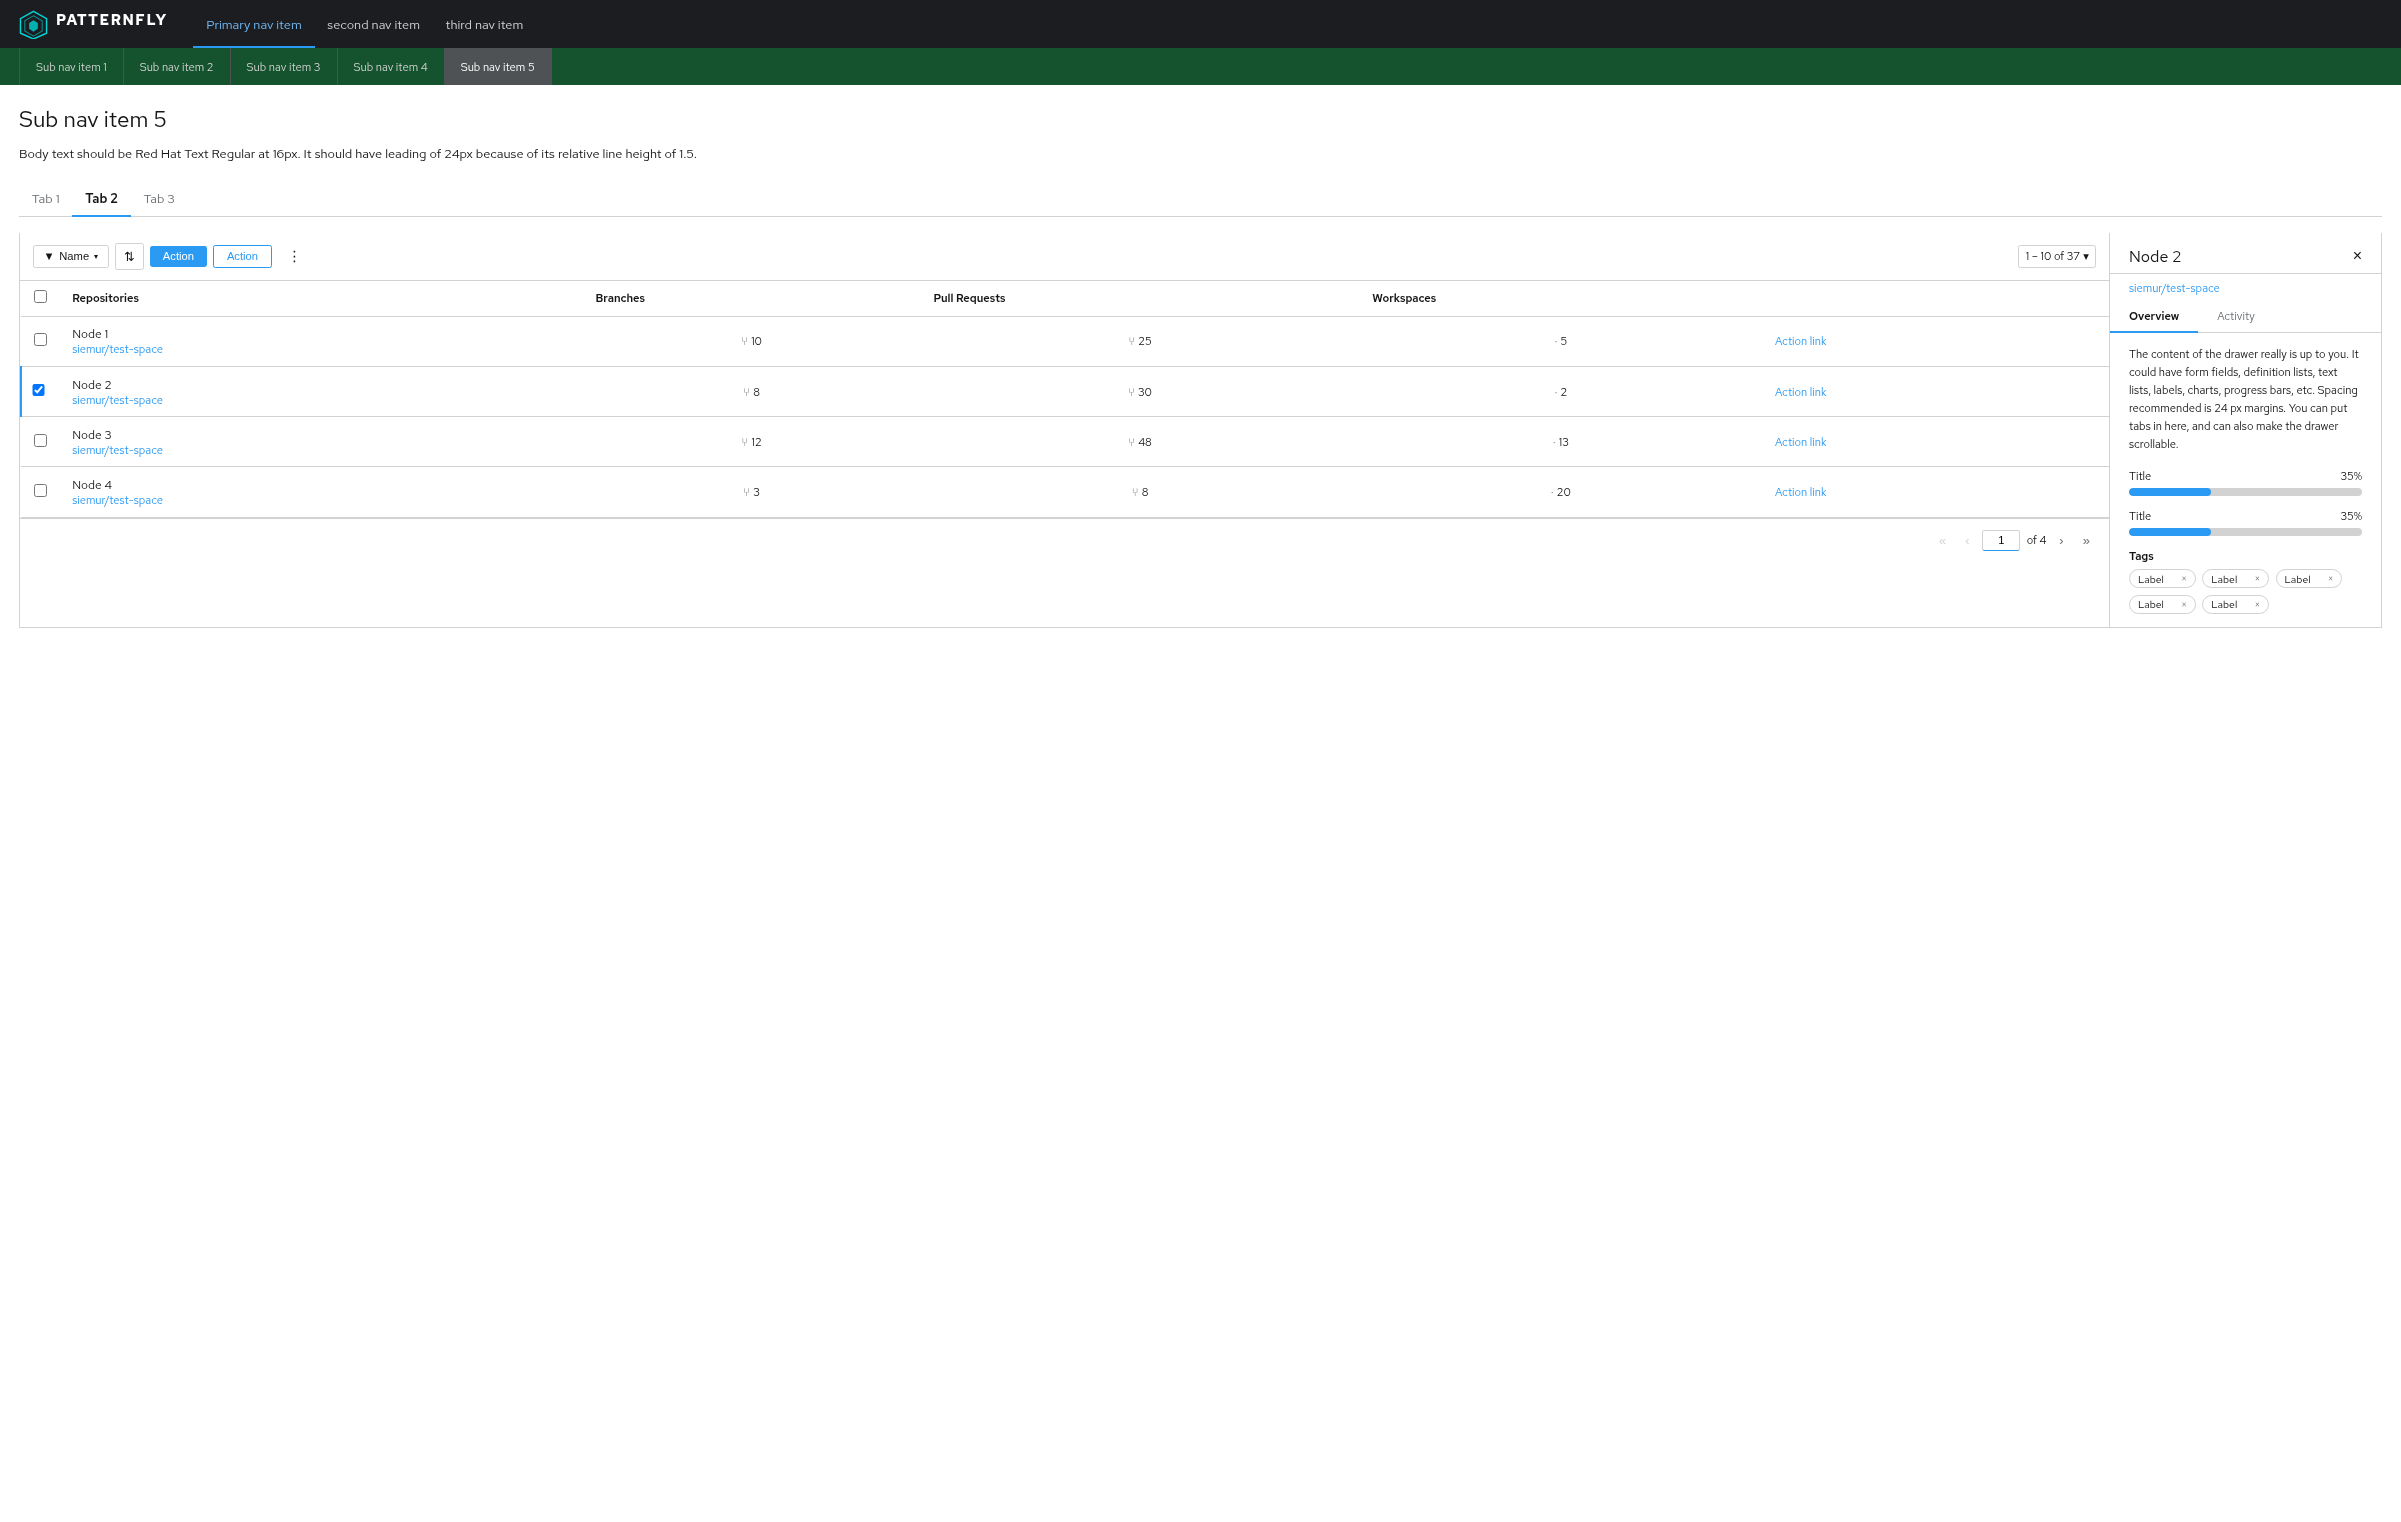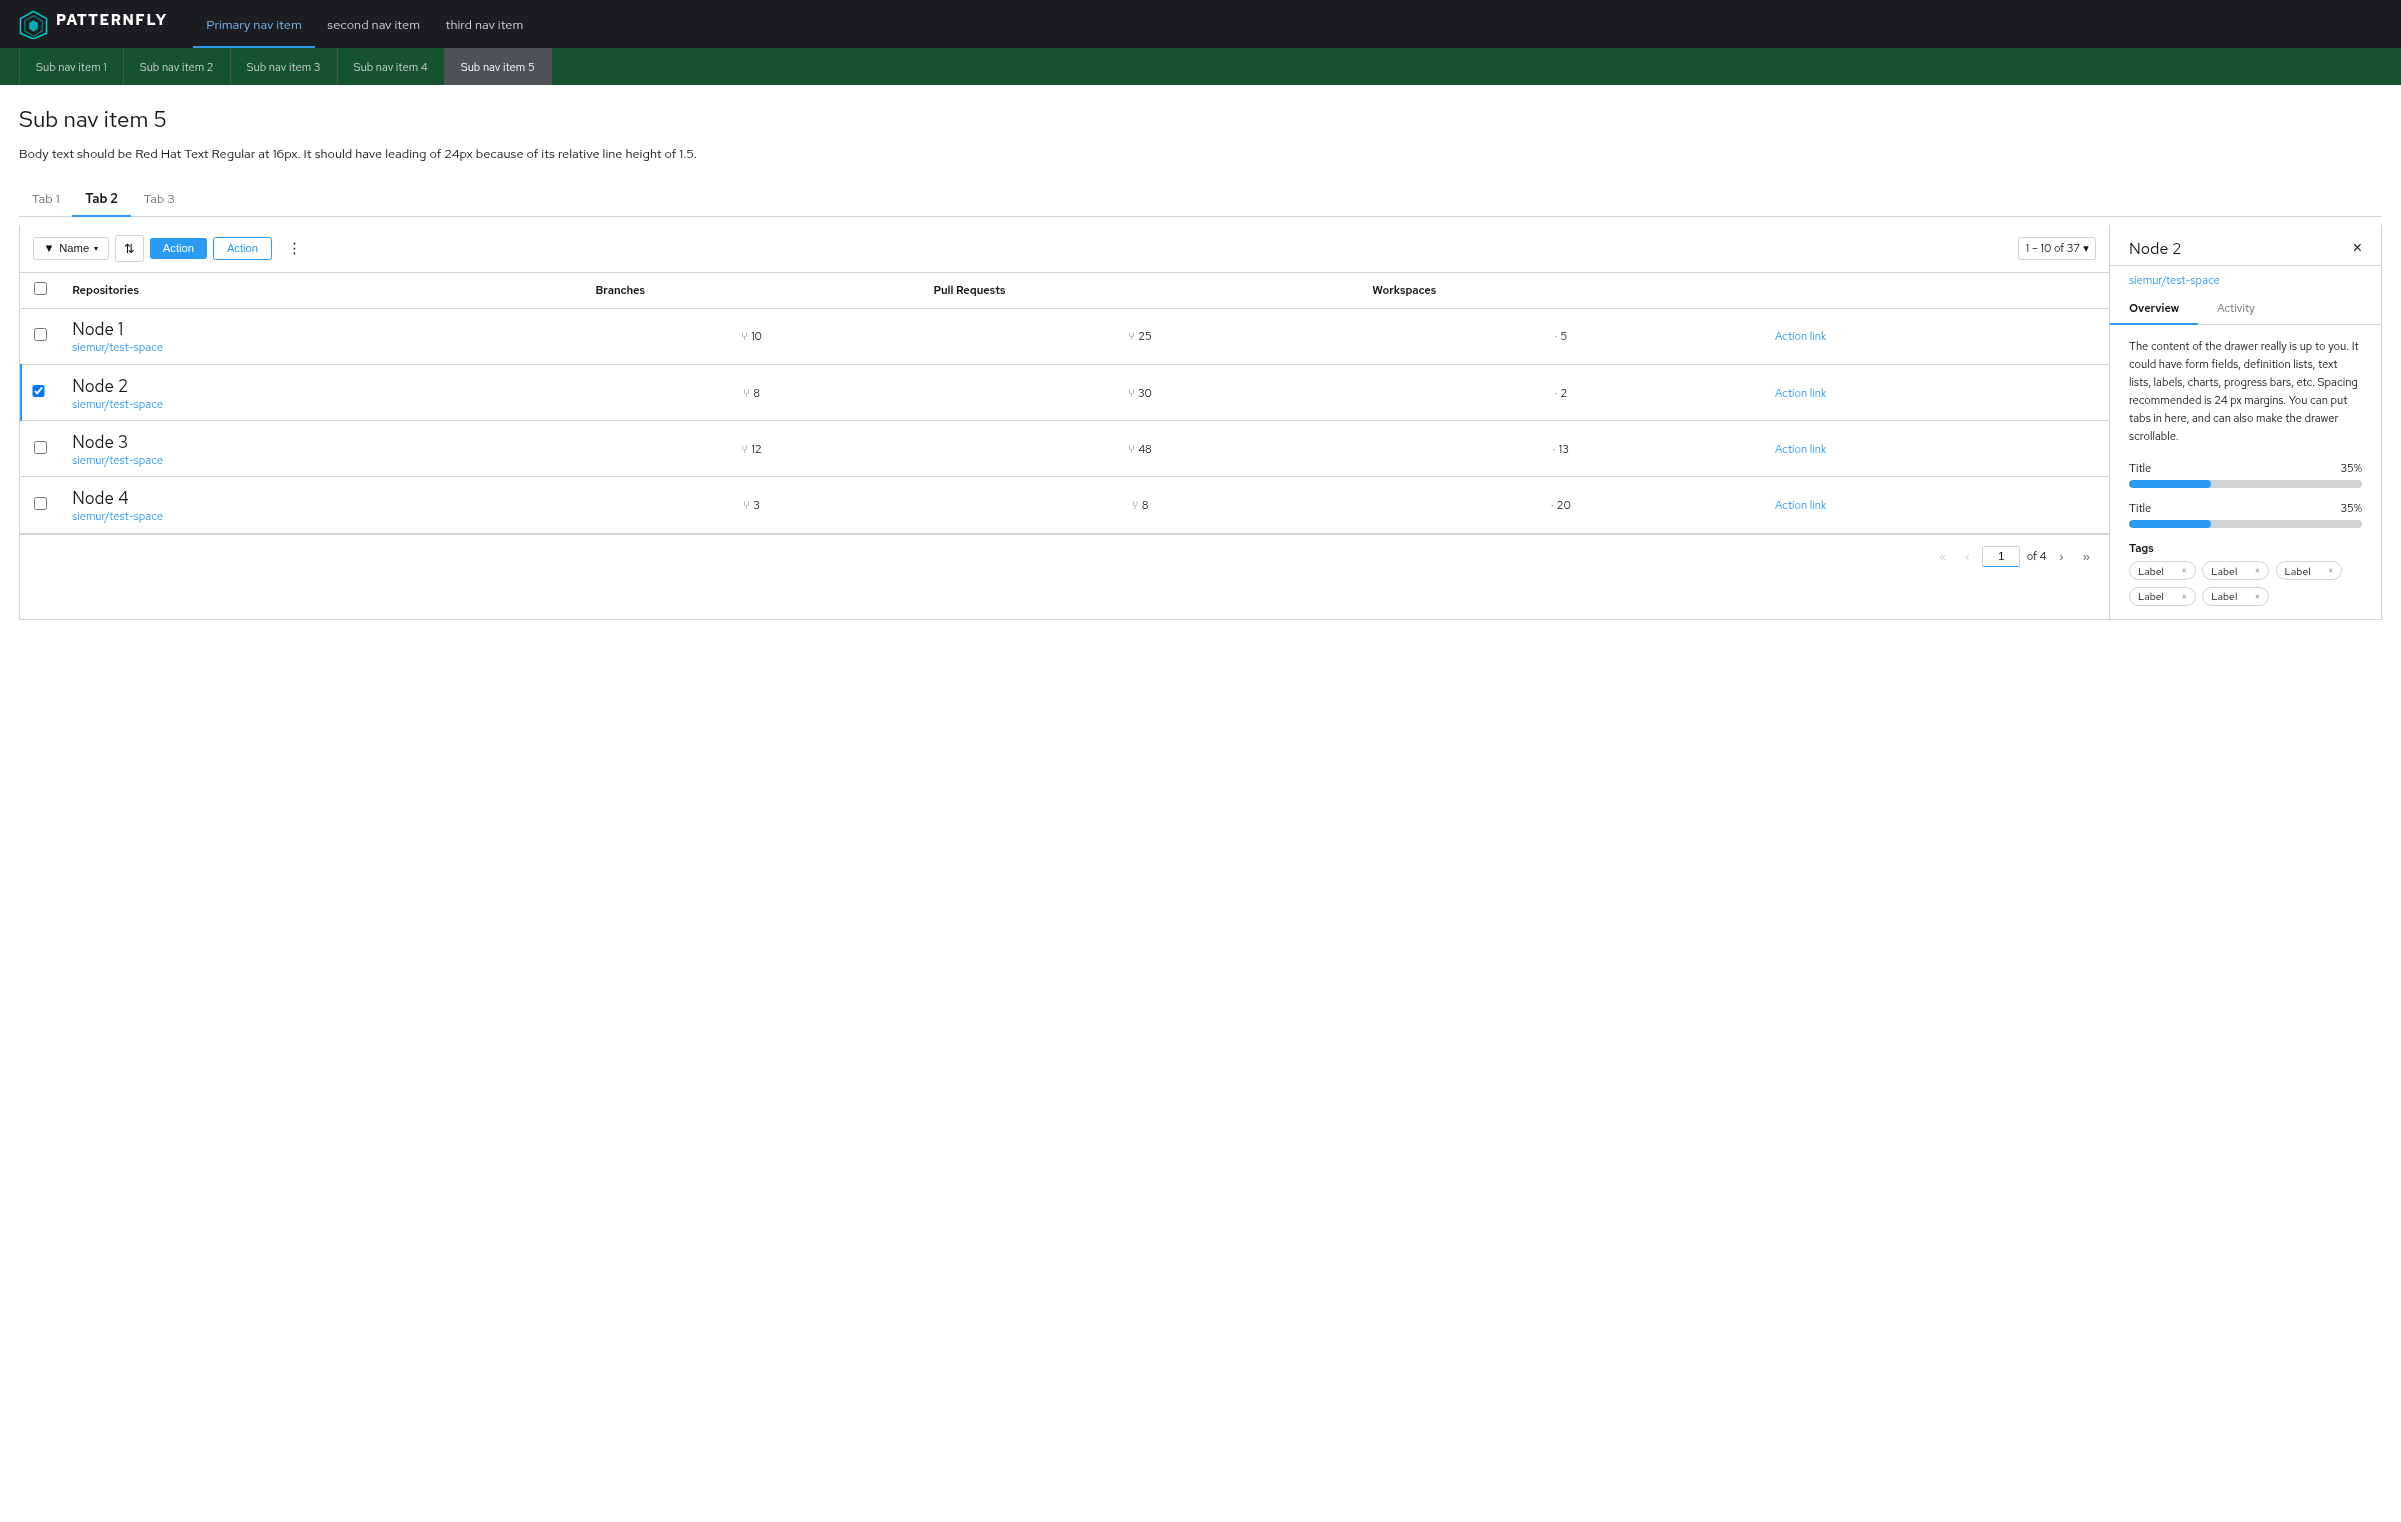--- a/index.html
+++ b/index.html
@@ -99,21 +99,21 @@
       font-size: 12.8px;
       color: #151515;
       margin-bottom: 19px;
       line-height: 1.5;
     }
 
     
     .tabs {
       display: flex;
       border-bottom: 0.8px solid #d2d2d2;
-      margin-bottom: 8px;
+      margin-bottom: 16px;
     }
     .tab {
       padding: 8px 12.8px;
       font-size: 12.8px;
       color: #6a6e73;
       cursor: pointer;
       border-bottom: 2.4px solid transparent;
       margin-bottom: -0.8px;
     }
     .tab.active {
@@ -237,21 +237,21 @@
       border-left: 2.4px solid #2b9af3;
       background: #fff;
     }
     .data-table tr.selected td:first-child {
       padding-left: 10.4px;
     }
     .checkbox-cell {
       width: 32px;
     }
     .node-name {
-      font-size: 17px;
+      font-size: 12px;
       font-weight: 400;
       color: #151515;
       margin-top: 8px;
     }
     .node-link {
       color: #2b9af3;
       font-size: 11.2px;
       cursor: pointer;
       text-decoration: none;
       display: block;

